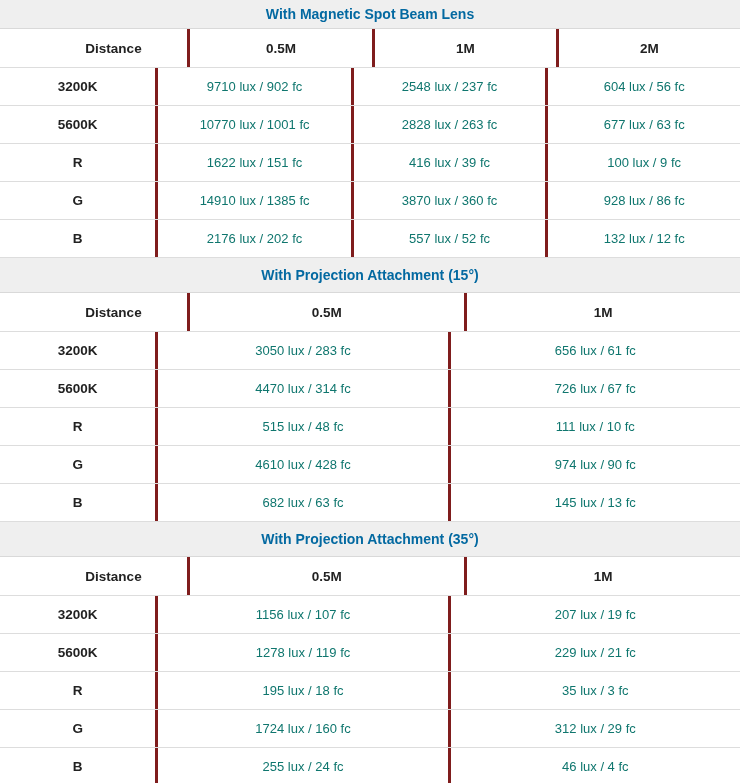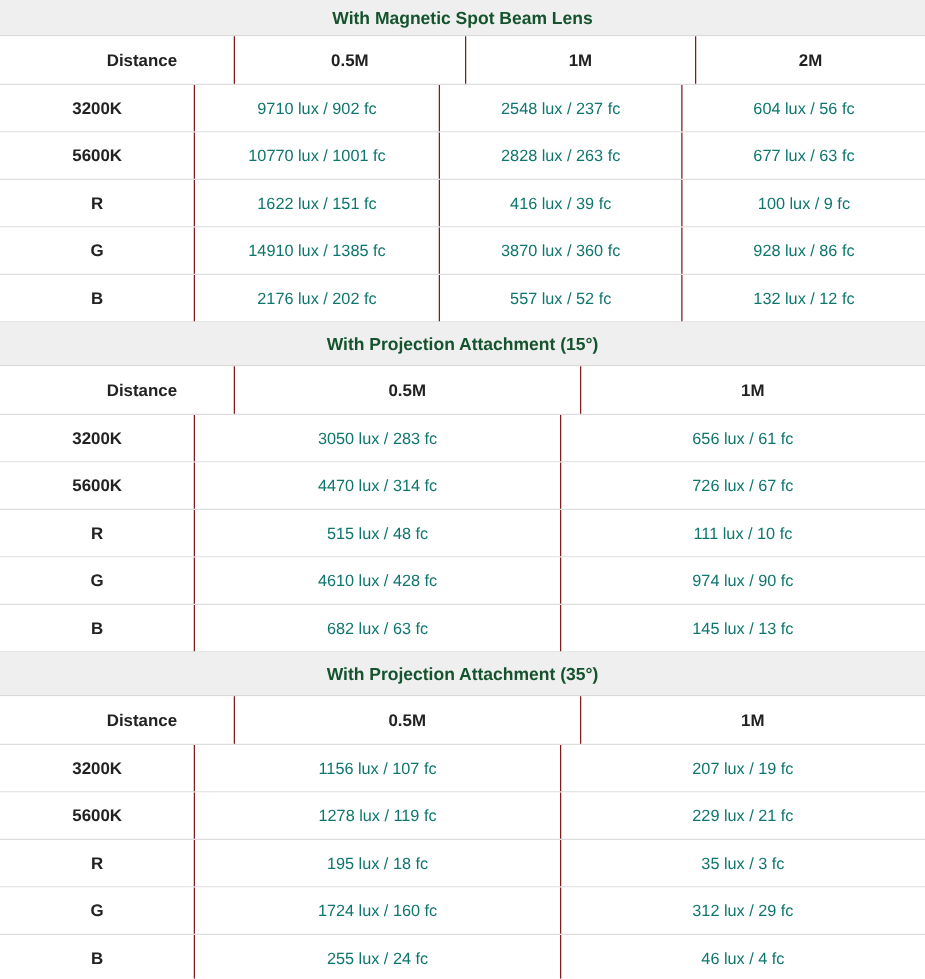--- a/index.html
+++ b/index.html
@@ -12,42 +12,42 @@
     height: 783px;
     overflow: hidden;
     background: #ffffff;
   }
   .band {
     background: #efefef;
     border-bottom: 1px solid #d9d9d9;
     text-align: center;
     font-weight: bold;
     font-size: 14px;
-    color: #14532d;
+    color: #0369a1;
     display: flex;
     align-items: center;
     justify-content: center;
   }
   .band.first { height: 29px; }
   .band.tall  { height: 35px; }
   .row {
     display: grid;
     border-bottom: 1px solid #dddddd;
     background: #ffffff;
   }
   .cols4 { grid-template-columns: 21% 26.4% 26.3% 26.3%; }
   .cols3 { grid-template-columns: 21% 39.5% 39.5%; }
   .row.head { height: 39px; padding-left: 40px; }
   .row.data { height: 38px; }
   .cell {
     display: flex;
     align-items: center;
     justify-content: center;
     text-align: center;
-    border-left: 1px solid #7f1d1d;
+    border-left: 3px solid #7f1d1d;
     overflow: hidden;
   }
   .cell:first-child { border-left: none; }
   .cell.label {
     font-weight: bold;
     font-size: 13.5px;
     color: #222222;
   }
   .cell.val {
     font-size: 13px;

